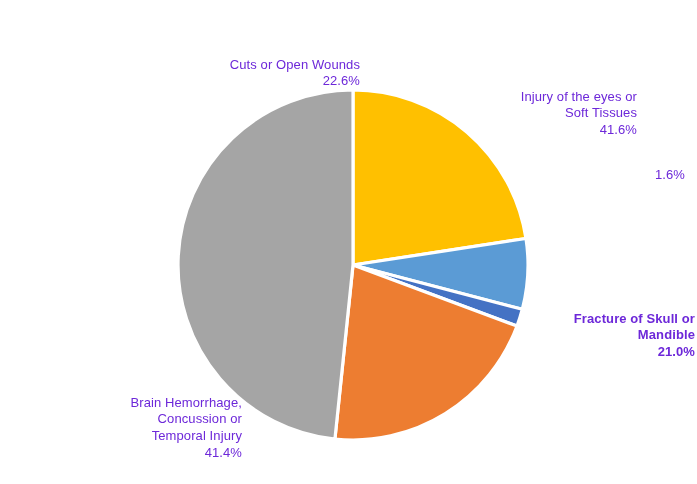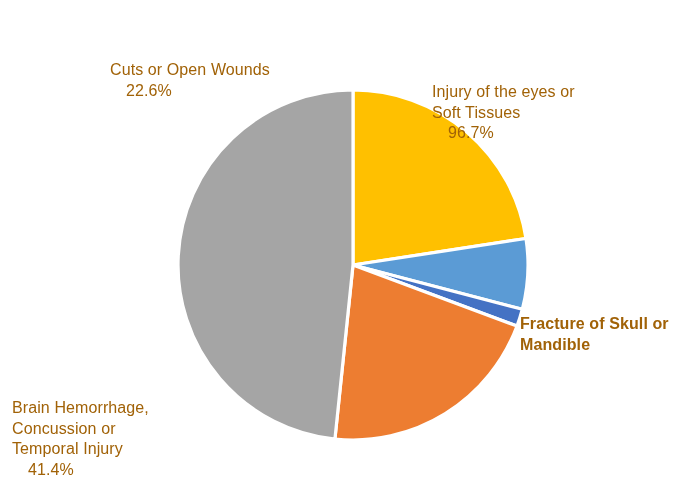--- a/index.html
+++ b/index.html
@@ -25,39 +25,39 @@
   svg.pie-svg {
     position: absolute;
     left: 0;
     top: 0;
     width: 697px;
     height: 484px;
     display: block;
   }
   .slice-label {
     position: absolute;
-    text-align: left;
-    font-size: 16px;
+    text-align: right;
+    font-size: 13px;
     line-height: 1.28;
-    color: #a16207;
+    color: #6d28d9;
     white-space: pre-line;
     letter-spacing: 0.1px;
   }
   .slice-label .lbl-value {
     display: block;
     margin-left: 16px;
   }
   #label-cuts {
     left: 110px;
     top: 40px;
     width: 250px;
   }
   #label-eyes {
     left: 432px;
-    top: 62px;
+    top: 72px;
     width: 205px;
   }
   #label-brought {
     left: 505px;
     top: 150px;
     width: 180px;
   }
   #label-fracture {
     left: 520px;
     top: 294px;
@@ -96,29 +96,31 @@
   </svg>
 
   <div class="slice-label" id="label-cuts">
     <span>Cuts or Open Wounds</span>
     <span class="lbl-value">22.6%</span>
   </div>
 
   <div class="slice-label" id="label-eyes">
     <span>Injury of the eyes or
 Soft Tissues</span>
-    <span class="lbl-value">96.7%</span>
+    <span class="lbl-value">41.6%</span>
   </div>
 
   <div class="slice-label" id="label-brought">
+    <span class="lbl-value">1.6%</span>
   </div>
 
   <div class="slice-label" id="label-fracture">
     <span>Fracture of Skull or
 Mandible</span>
+    <span class="lbl-value">21.0%</span>
   </div>
 
   <div class="slice-label" id="label-brain">
     <span>Brain Hemorrhage,
 Concussion or
 Temporal Injury</span>
     <span class="lbl-value">41.4%</span>
   </div>
 
 </div>

